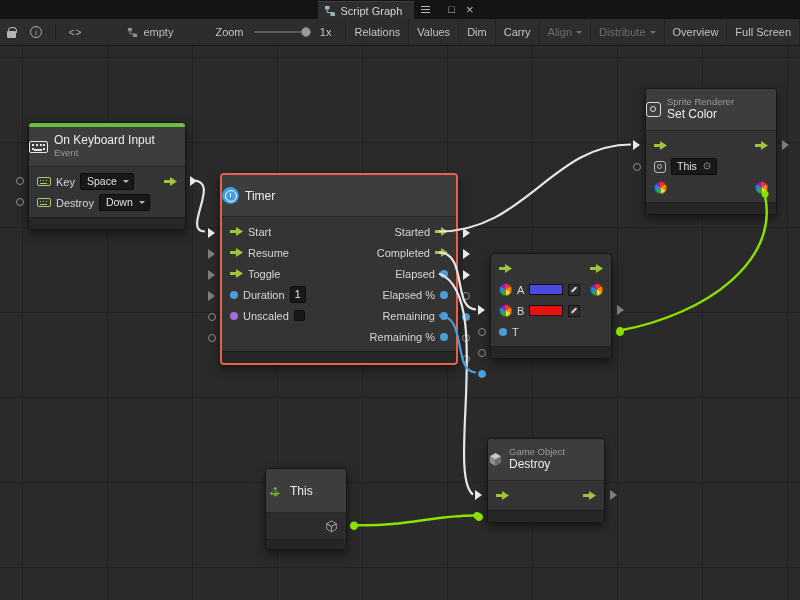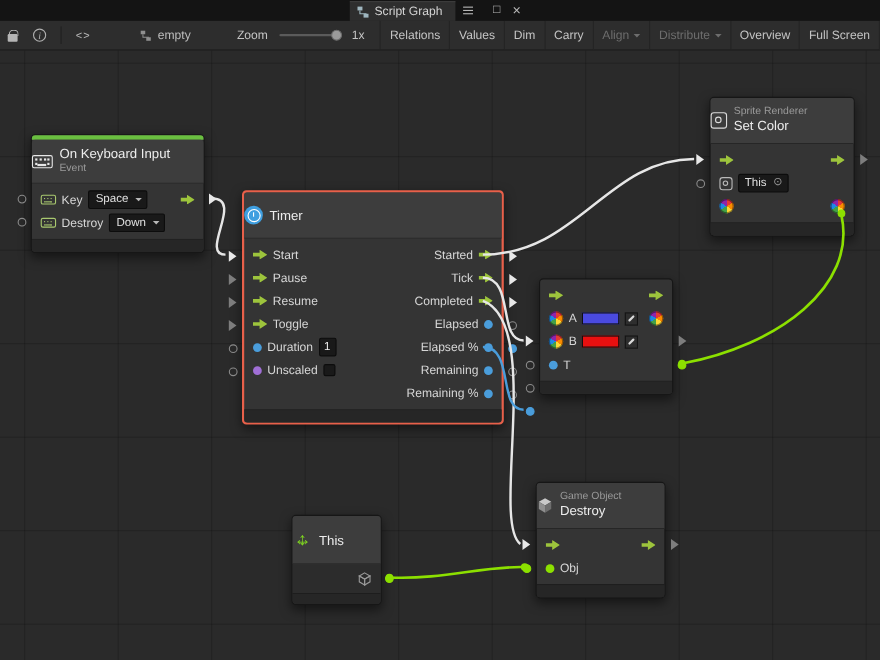--- a/index.html
+++ b/index.html
@@ -227,28 +227,20 @@
       <div class="row">
         <span class="flow"></span>
         <span class="lbl">Start</span>
         <span class="rgt">
             <span class="lbl">Started</span>
             <span class="flow"></span>
           </span>
       </div>
       <div class="row">
         <span class="flow"></span>
-        <span class="lbl">Pause</span>
-        <span class="rgt">
-            <span class="lbl">Tick</span>
-            <span class="flow"></span>
-          </span>
-      </div>
-      <div class="row">
-        <span class="flow"></span>
         <span class="lbl">Resume</span>
         <span class="rgt">
             <span class="lbl">Completed</span>
             <span class="flow"></span>
           </span>
       </div>
       <div class="row">
         <span class="flow"></span>
         <span class="lbl">Toggle</span>
         <span class="rgt">
@@ -397,24 +389,20 @@
         <span class="ttl">Destroy</span>
       </span>
     </div>
     <div class="rows">
       <div class="row">
         <span class="flow"></span>
         <span class="rgt">
             <span class="flow"></span>
           </span>
       </div>
-      <div class="row">
-        <span class="dot green"></span>
-        <span class="lbl">Obj</span>
-      </div>
     </div>
     <div class="nfooter"></div>
     <span class="pt on" style="left:-13px;top:51px"></span>
     <span class="pc on-green" style="left:-13px;top:74px"></span>
     <span class="pt" style="right:-13px;top:51px"></span>
   </div>
 
   <svg class="wires" width="800" height="554" viewBox="0 0 800 554">
     <path d="M193,134.5 C 222,134.5 181,185.5 205,185.5" stroke="#e6e6e6" stroke-width="2.2" fill="none"></path>
     <path d="M439,185.5 C 525,185.5 552,98.5 631,98.5" stroke="#e6e6e6" stroke-width="2.2" fill="none"></path>

